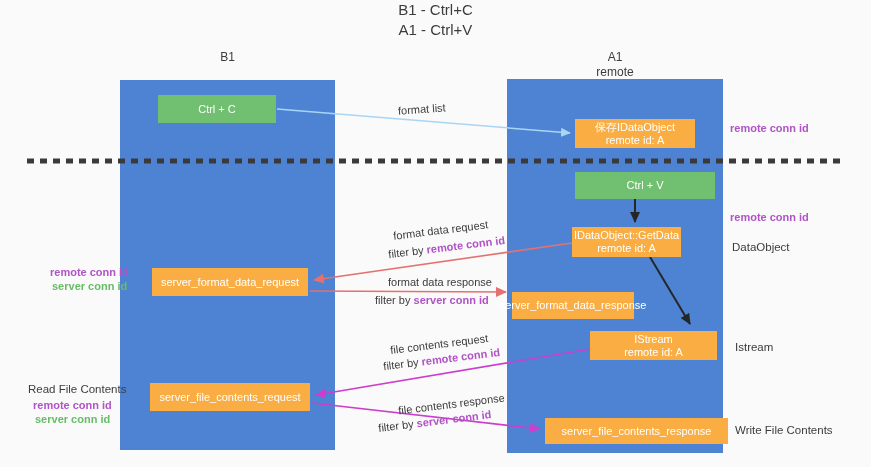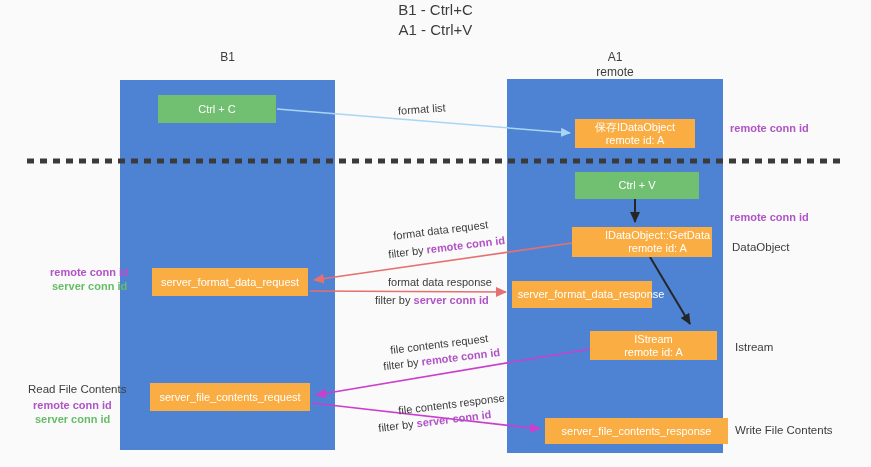--- a/index.html
+++ b/index.html
@@ -94,34 +94,34 @@
 
   <div class="box green" style="left:158px; top:95px; width:118px; height:28px;">
     <div>Ctrl + C</div>
   </div>
 
   <div class="box orange" style="left:575px; top:119px; width:120px; height:29px;">
     <div>保存IDataObject</div>
     <div>remote id: A</div>
   </div>
 
-  <div class="box green" style="left:575px; top:172px; width:124px; height:27px;">
+  <div class="box green" style="left:575px; top:172px; width:140px; height:27px;">
     <div>Ctrl + V</div>
   </div>
 
-  <div class="box orange" style="left:572px; top:227px; width:109px; height:30px;padding-left:31px;">
+  <div class="box orange" style="left:572px; top:227px; width:109px; height:30px;">
     <div>IDataObject::GetData</div>
     <div>remote id: A</div>
   </div>
 
   <div class="box orange" style="left:152px; top:268px; width:156px; height:28px;">
     <div>server_format_data_request</div>
   </div>
 
-  <div class="box orange" style="left:512px; top:281px; width:122px; height:27px;padding-left:18px;">
+  <div class="box orange" style="left:512px; top:292px; width:122px; height:27px;">
     <div>server_format_data_response</div>
   </div>
 
   <div class="box orange" style="left:590px; top:331px; width:127px; height:29px;">
     <div>IStream</div>
     <div>remote id: A</div>
   </div>
 
   <div class="box orange" style="left:150px; top:383px; width:160px; height:28px;">
     <div>server_file_contents_request</div>

